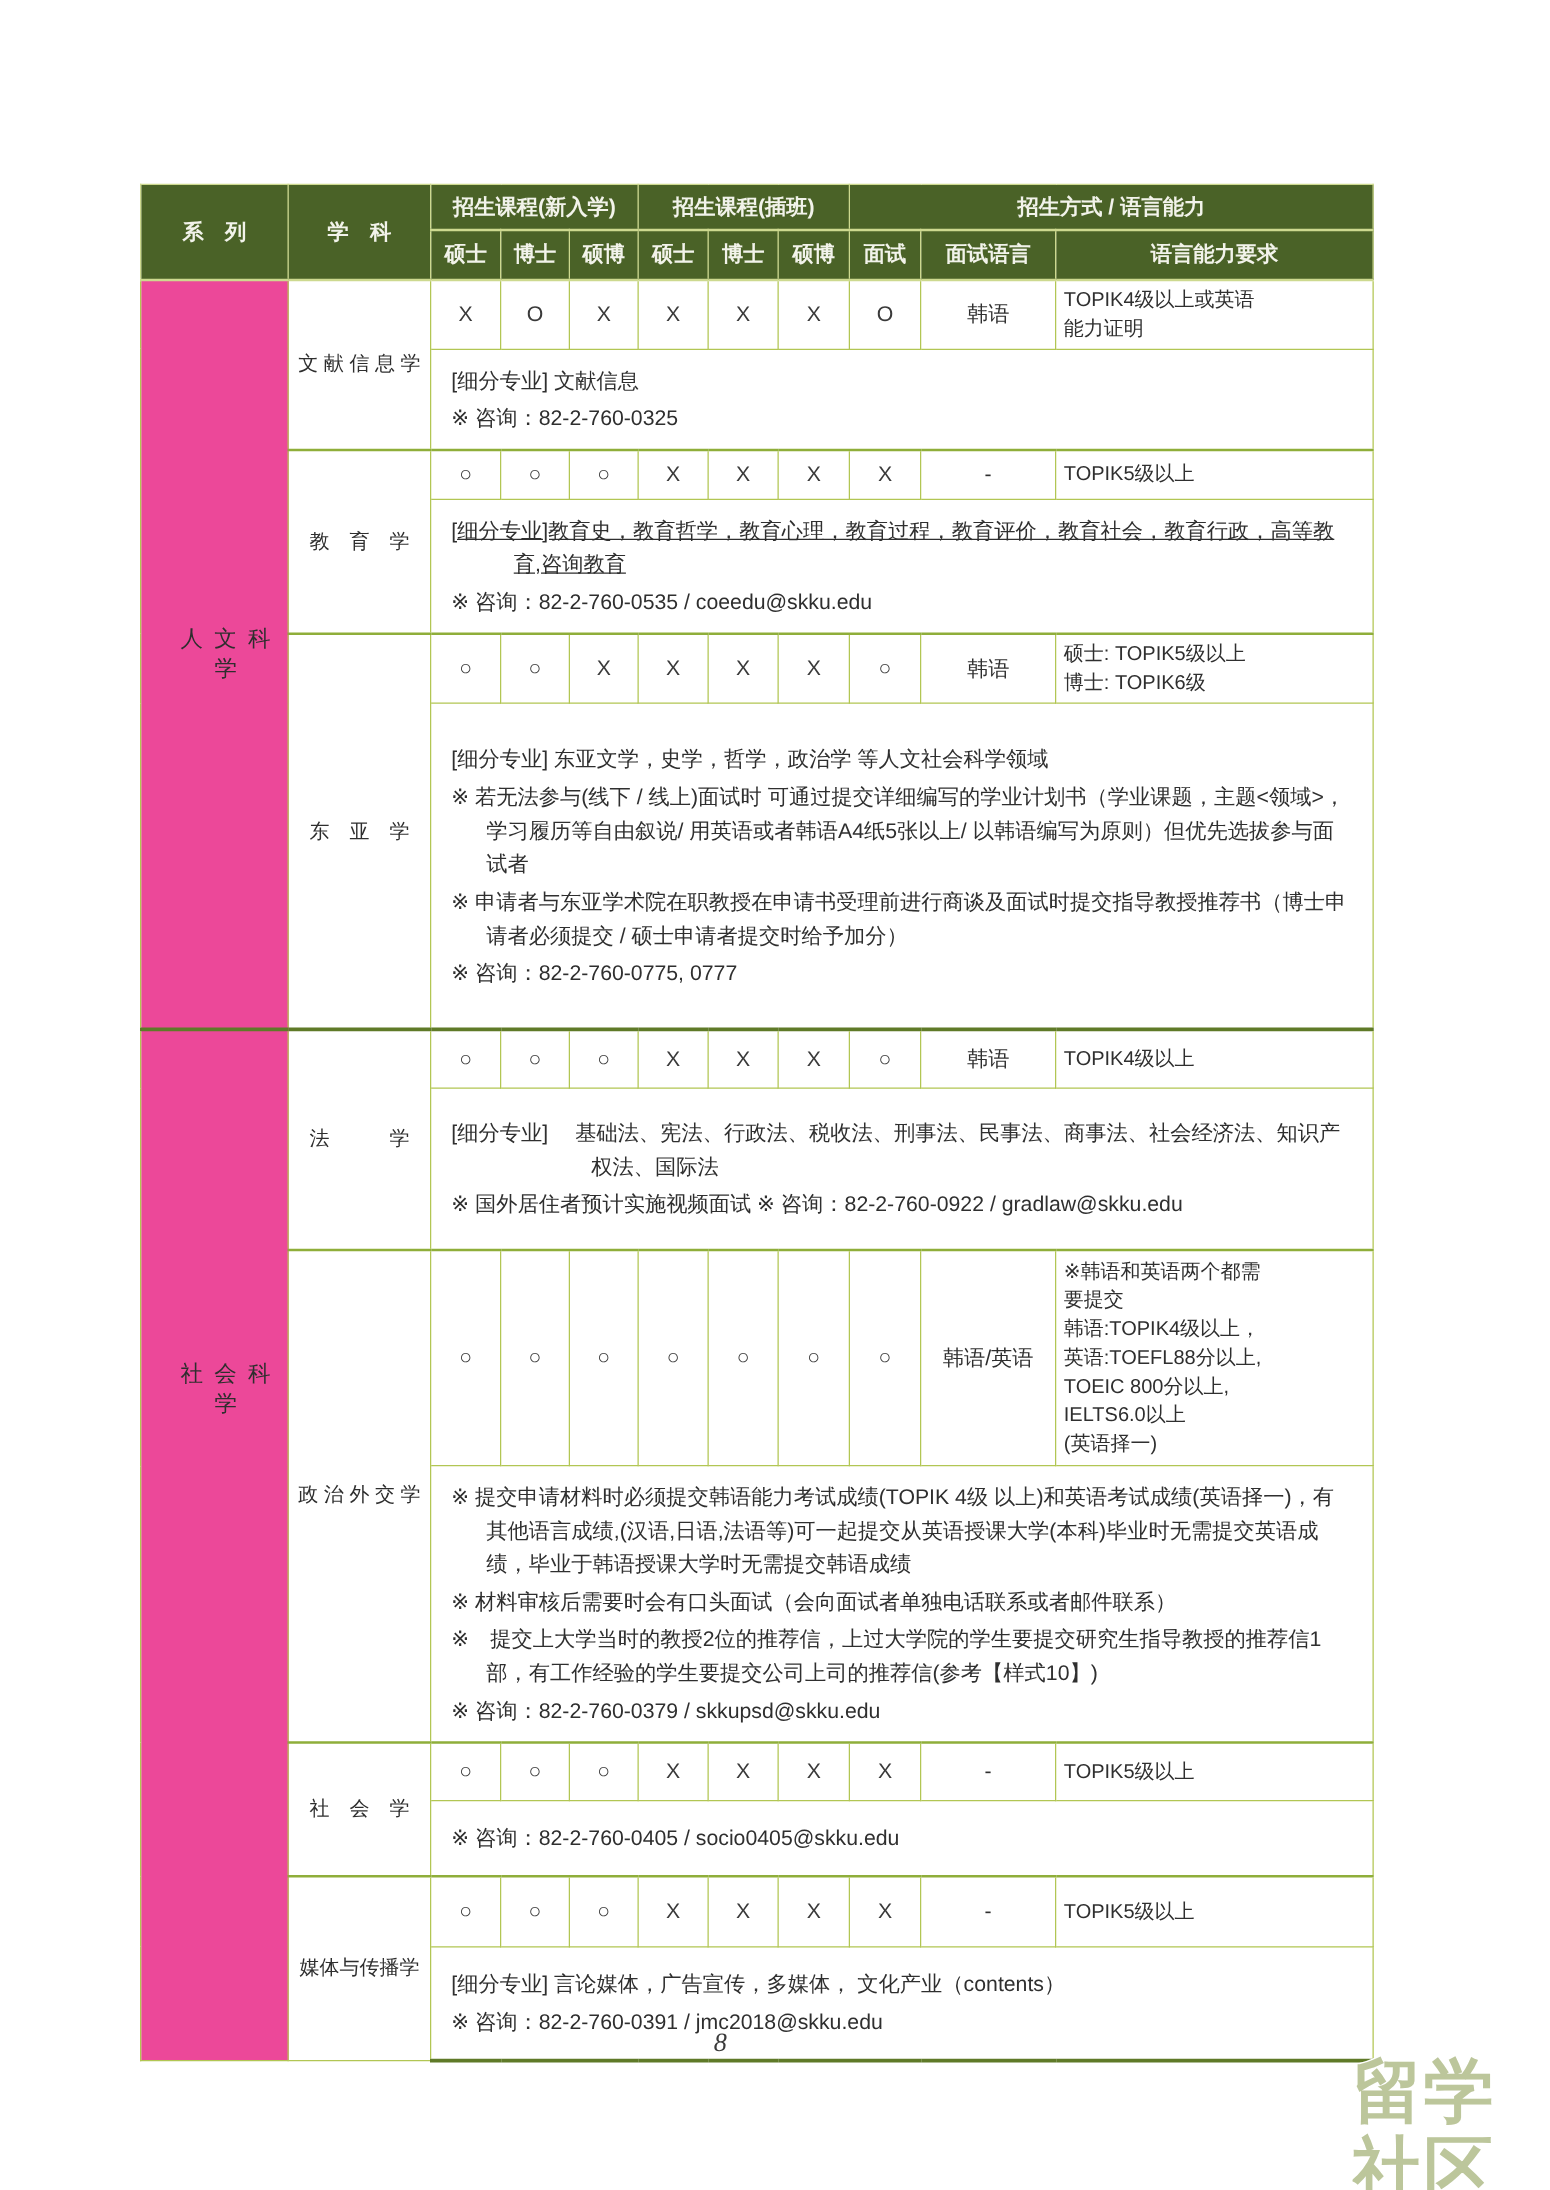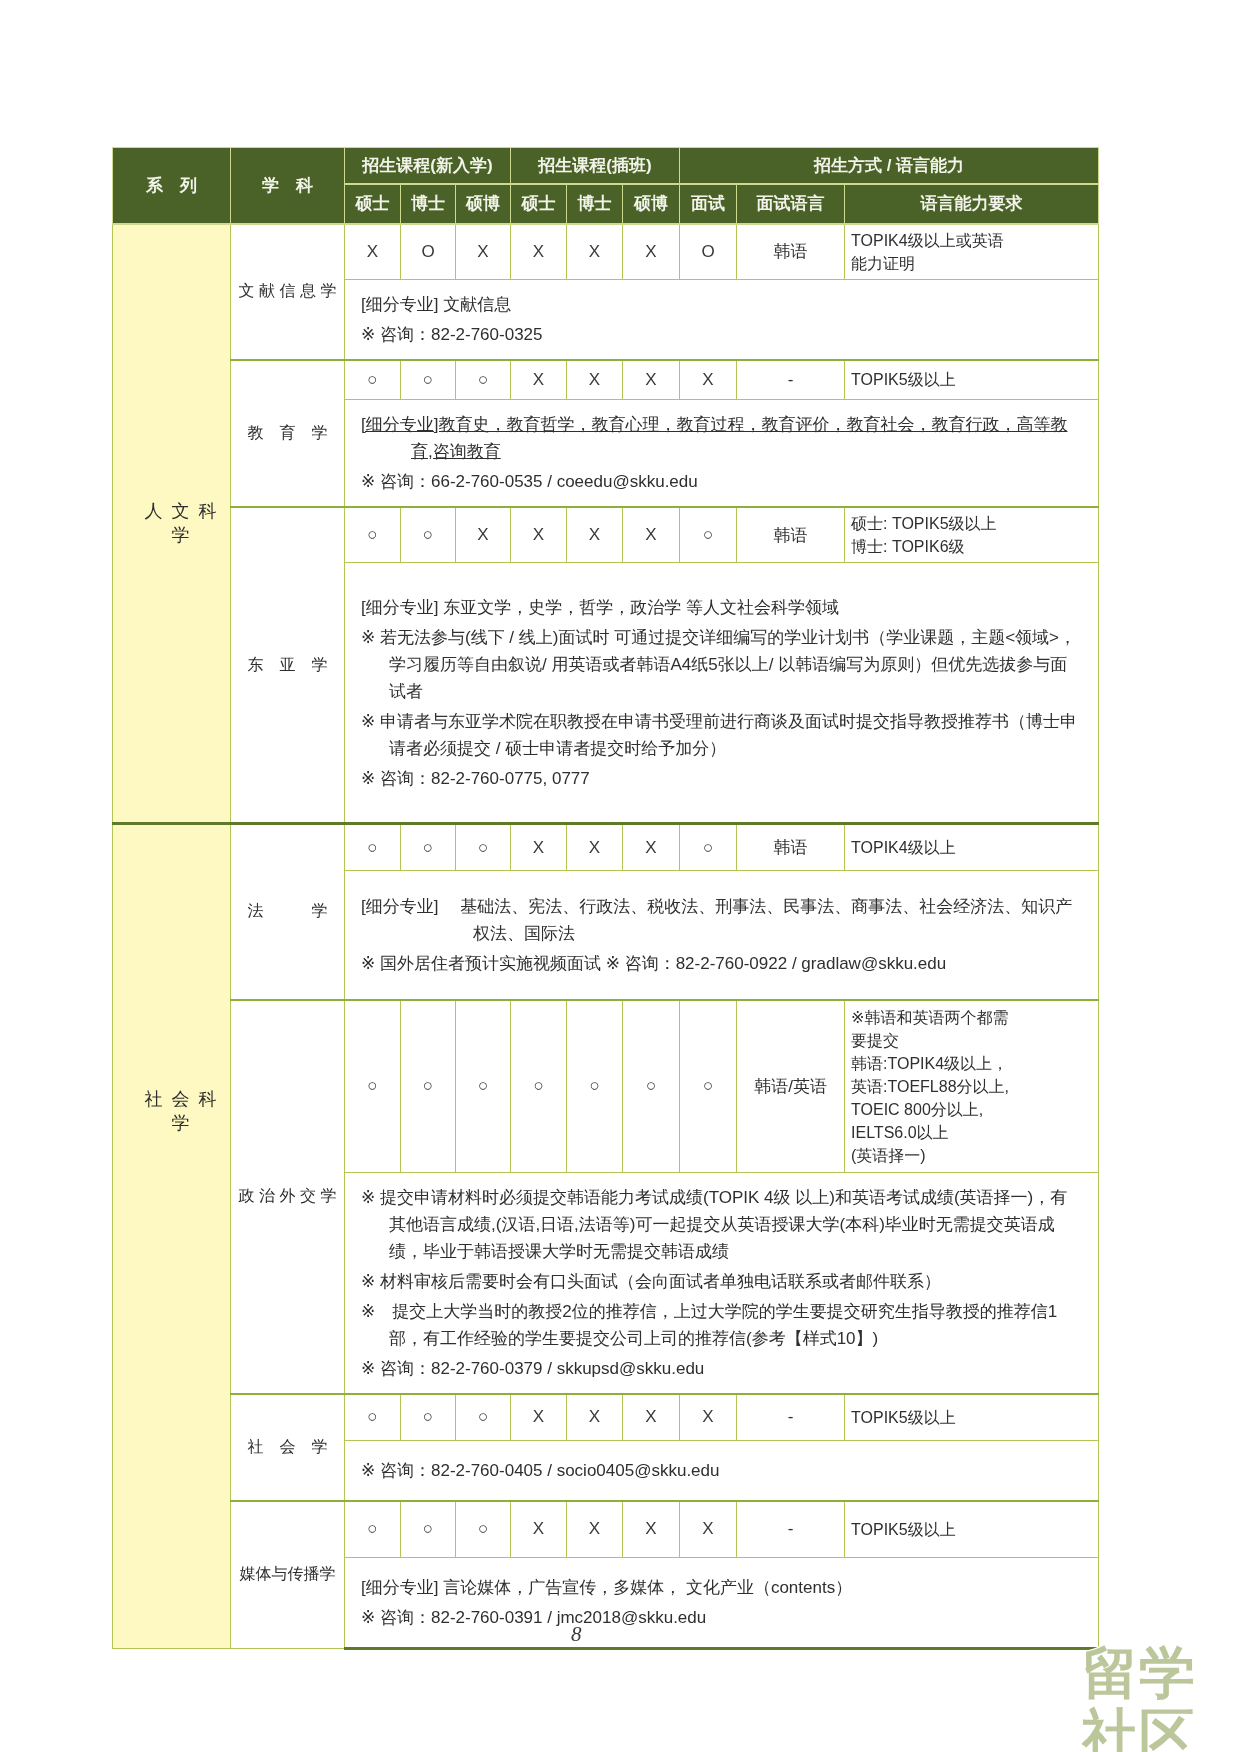--- a/index.html
+++ b/index.html
@@ -26,21 +26,21 @@
   thead th{
     background:var(--hdr-bg);color:var(--hdr-text);
     font-size:17px;font-weight:bold;vertical-align:middle;
     border:1px solid #cdd98f;
   }
   thead tr.h1 th{height:36px;}
   thead tr.h2 th{height:40px;}
   thead th{border-bottom-width:2px;}
   td{vertical-align:middle;text-align:center;font-size:17px;}
   td.series{
-    font-size:18px;letter-spacing:2px;background:#fef9c3;color:#2e2e2e;padding-left:20px;
+    font-size:18px;letter-spacing:2px;background:#ec4899;color:#2e2e2e;padding-left:20px;
   }
   td.series.offset{padding-bottom:250px;}
   td.subject{font-size:16px;color:#2e2e2e;}
   td.mark{font-size:17px;color:#3a3a3a;}
   td.lang{font-size:17px;}
   td.req{font-size:16px;line-height:23px;white-space:pre-line;padding:4px 6px;}
   td.req.center{text-align:left;}
   td.req.left{text-align:left;}
   td.notes{
     text-align:left;padding:8px 14px 8px 16px;line-height:27px;font-size:17px;
@@ -134,21 +134,21 @@
         <td class="mark">X</td>
         <td class="mark">X</td>
         <td class="mark">X</td>
         <td class="mark">X</td>
         <td class="lang">-</td>
         <td class="req center">TOPIK5级以上</td>
       </tr>
       <tr style="height:85px">
         <td class="notes" colspan="9">
           <div class="note mid">[细分专业]教育史，教育哲学，教育心理，教育过程，教育评价，教育社会，教育行政，高等教育,咨询教育</div>
-          <div class="note">※ 咨询：66-2-760-0535 / coeedu@skku.edu</div>
+          <div class="note">※ 咨询：82-2-760-0535 / coeedu@skku.edu</div>
         </td>
       </tr>
 
       <tr class="sub-start" style="height:55px">
         <td class="subject" rowspan="2">东　亚　学</td>
         <td class="mark">○</td>
         <td class="mark">○</td>
         <td class="mark">X</td>
         <td class="mark">X</td>
         <td class="mark">X</td>

